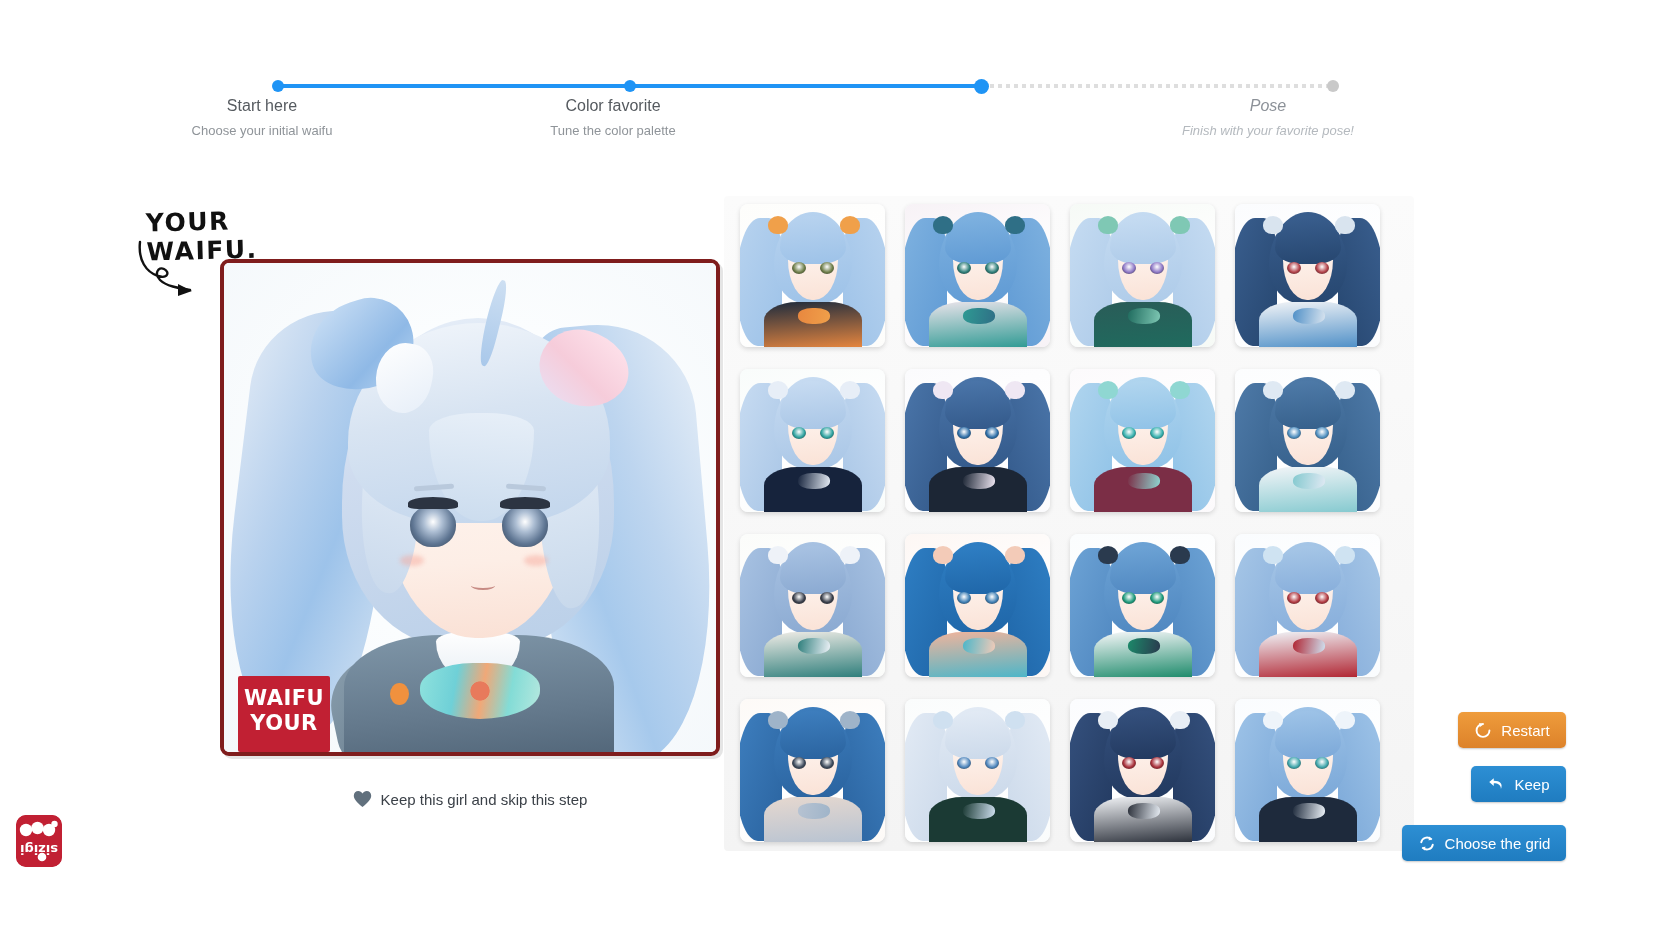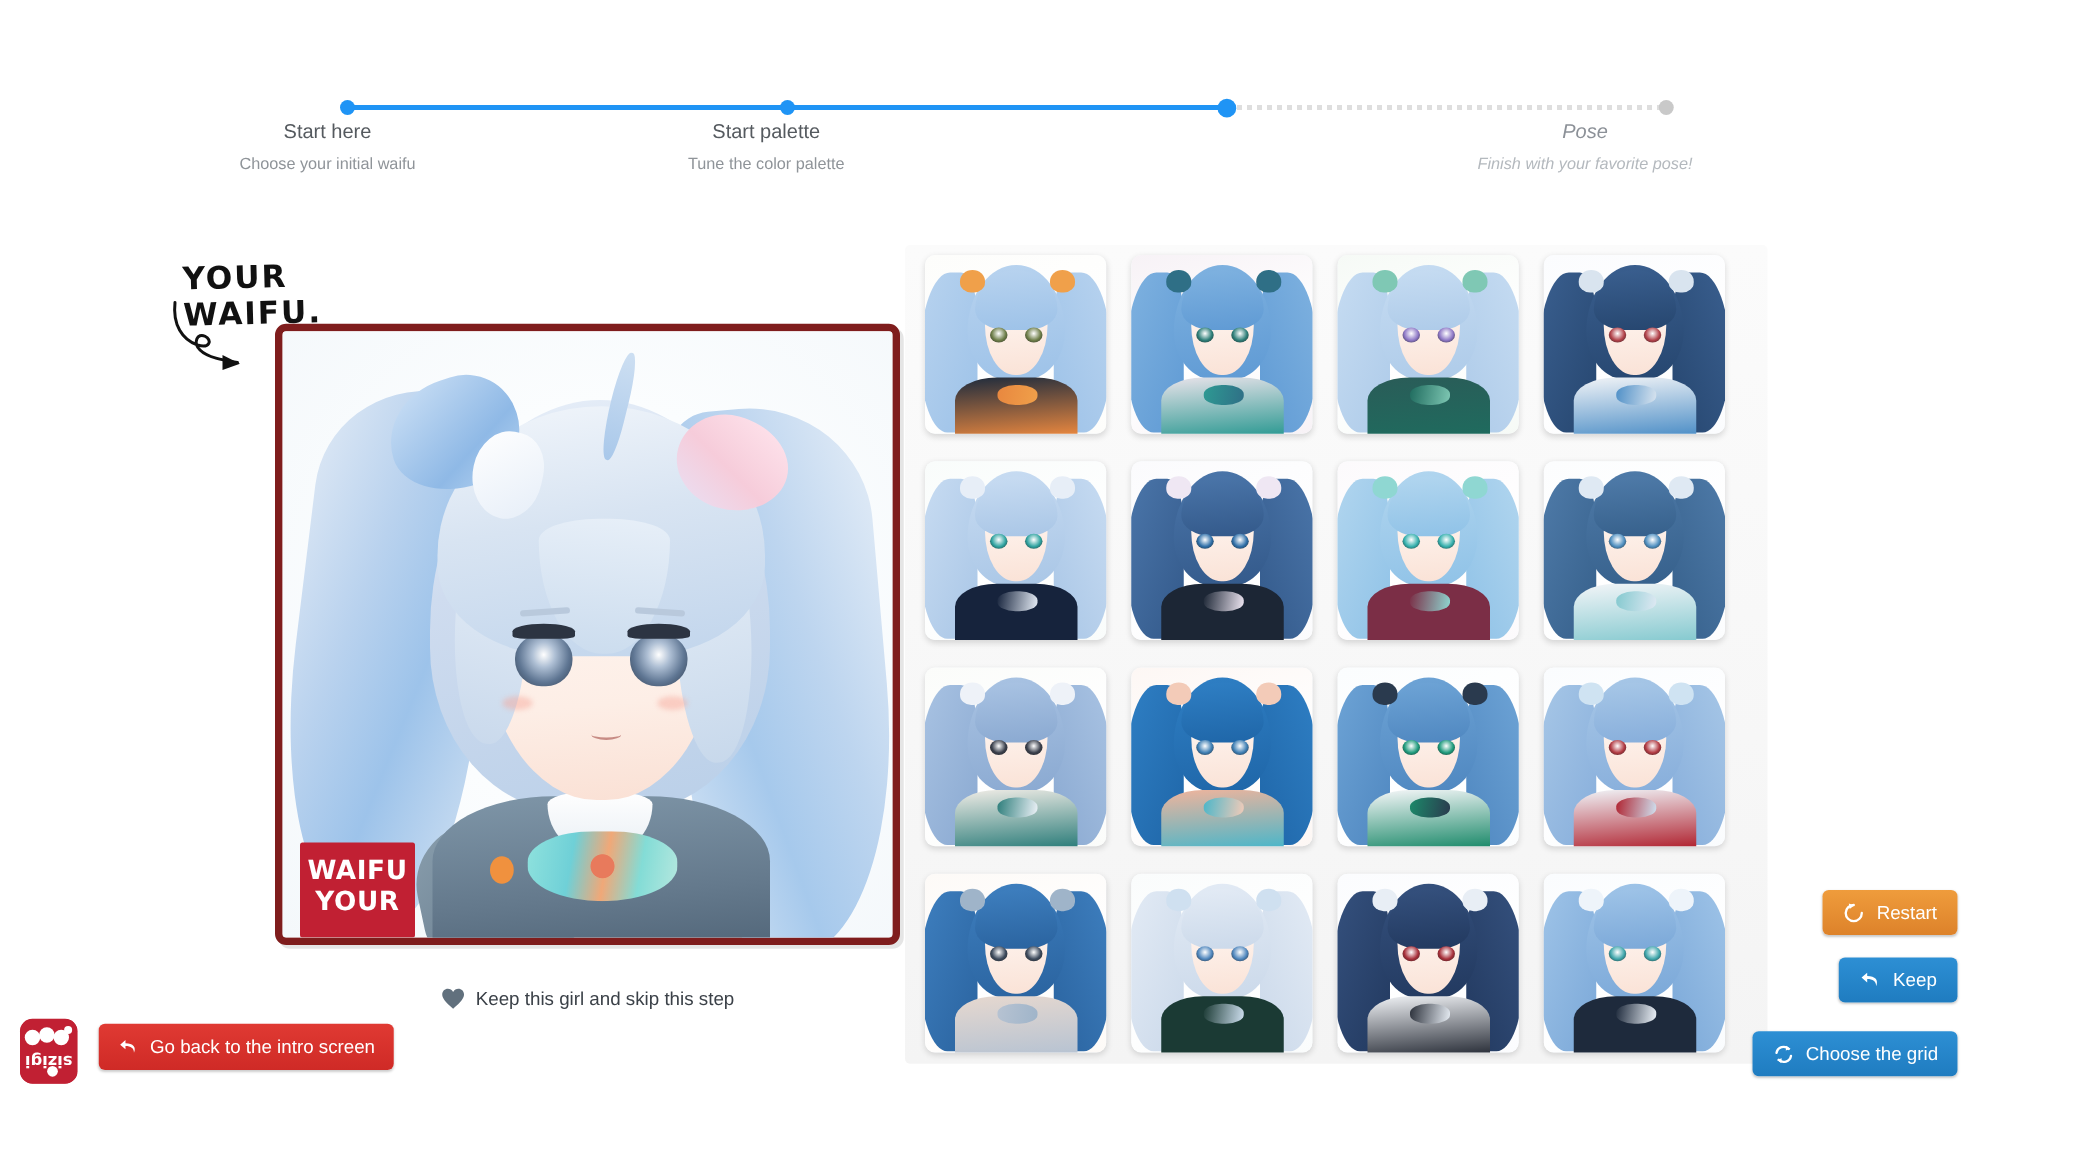--- a/index.html
+++ b/index.html
@@ -86,21 +86,21 @@
     position: absolute;
     left: 134px; top: 236px;
     width: 70px; height: 65px;
   }
 
   #main-frame {
     position: absolute;
     left: 220px; top: 259px;
     width: 500px; height: 497px;
     background: #fff;
-    border: 6px solid #7f1d1d;
+    border: 4px solid #7f1d1d;
     border-radius: 9px;
     box-shadow: 3px 3px 0 rgba(0,0,0,0.10);
     overflow: hidden;
   }
   #main-portrait {
     position: absolute;
     left: 0; top: 0;
     width: 100%; height: 100%;
     background:
       radial-gradient(circle at 52% 46%, #ffffff 0%, #fbfdfe 45%, #f4f8fb 100%);
@@ -416,21 +416,21 @@
       <div class="dot big" style="left:696px;"></div>
       <div class="dot inactive" style="left:1049px;"></div>
     </div>
 
     <div class="step-label" style="left:262px;">
       <div class="step-title">Start here</div>
       <div class="step-sub">Choose your initial waifu</div>
     </div>
 
     <div class="step-label" style="left:613px;">
-      <div class="step-title">Start palette</div>
+      <div class="step-title">Color favorite</div>
       <div class="step-sub">Tune the color palette</div>
     </div>
 
 
     <div class="step-label" style="left:1268px;width:180px;font-style:italic;">
       <div class="step-title future">Pose</div>
       <div class="step-sub future">Finish with your favorite pose!</div>
     </div>
   </div>
 
@@ -487,28 +487,20 @@
       <rect x="0" y="0" width="46" height="52" rx="10" fill="#c12033"></rect>
       <circle cx="10" cy="15" r="6.2" fill="#fff"></circle>
       <circle cx="21.5" cy="13" r="6.2" fill="#fff"></circle>
       <circle cx="33" cy="15" r="6.2" fill="#fff"></circle>
       <circle cx="38.5" cy="9" r="3.2" fill="#fff"></circle>
       <circle cx="26" cy="42" r="4.3" fill="#fff"></circle>
       <text x="23" y="38" font-family="DejaVu Sans, sans-serif" font-size="13" font-weight="700" fill="#fff" text-anchor="middle" transform="rotate(180 23 34)">sizigi</text>
     </svg>
   </div>
 
-  <button id="back-button">
-    <span class="btn-ico">
-      <svg width="17" height="16" viewBox="0 0 20 18">
-        <path d="M7.5 2 L2.5 6.3 L7.5 10.6 L7.5 7.6 C12.5 7.6 15.5 9.6 15.5 13.9 C17.8 8.6 14.8 4.9 7.5 4.9 Z" fill="#fff"></path>
-      </svg>
-    </span>
-    <span>Go back to the intro screen</span>
-  </button>
 
   <div id="grid-panel"></div>
   <div id="grid">
       <div class="thumb">
         <div class="tp t-bg" style="background:linear-gradient(160deg,#fdfdfb 0%, #ffffff 55%, #fdfdfb 100%)"></div>
         <div class="tp t-tail-l" style="background:linear-gradient(110deg,#b8d3ef,#9dc2e8)"></div>
         <div class="tp t-tail-r" style="background:linear-gradient(250deg,#b8d3ef,#9dc2e8)"></div>
         <div class="tp t-hair" style="background:linear-gradient(170deg,#b8d3ef,#9dc2e8)"></div>
         <div class="tp t-body" style="background:linear-gradient(175deg,#1d2b3d, #e8873f)"></div>
         <div class="tp t-face"></div>

